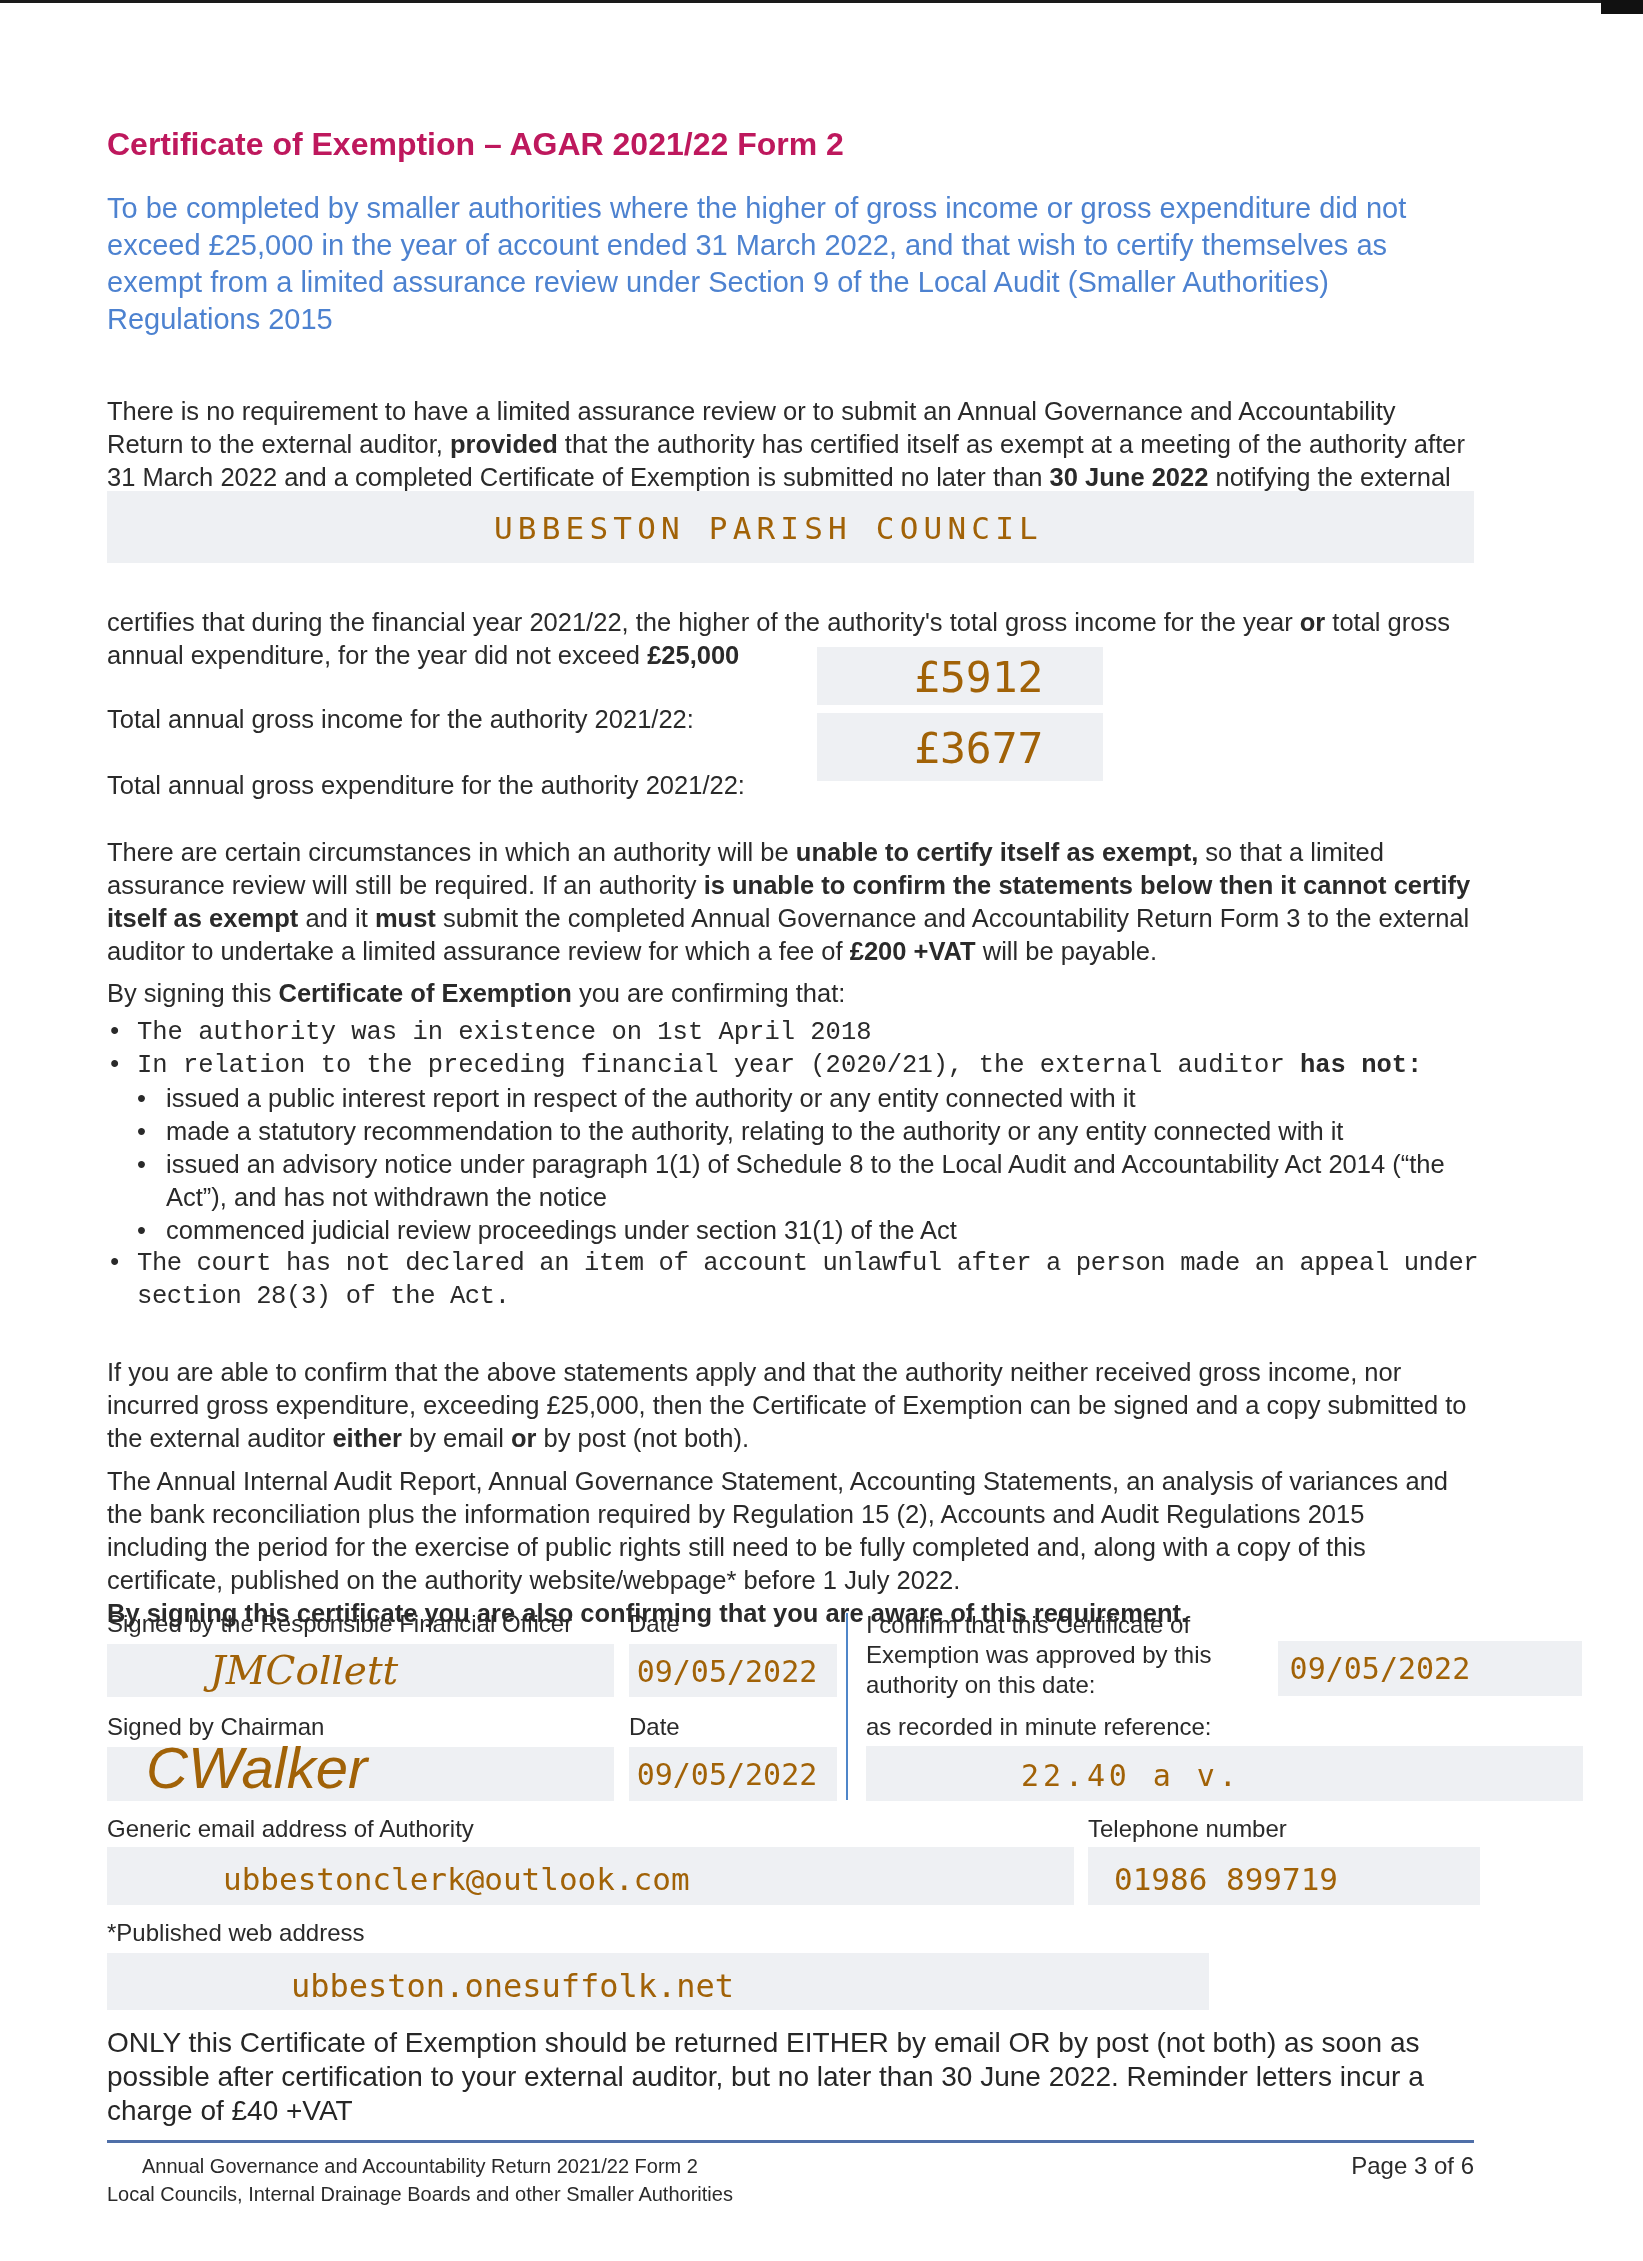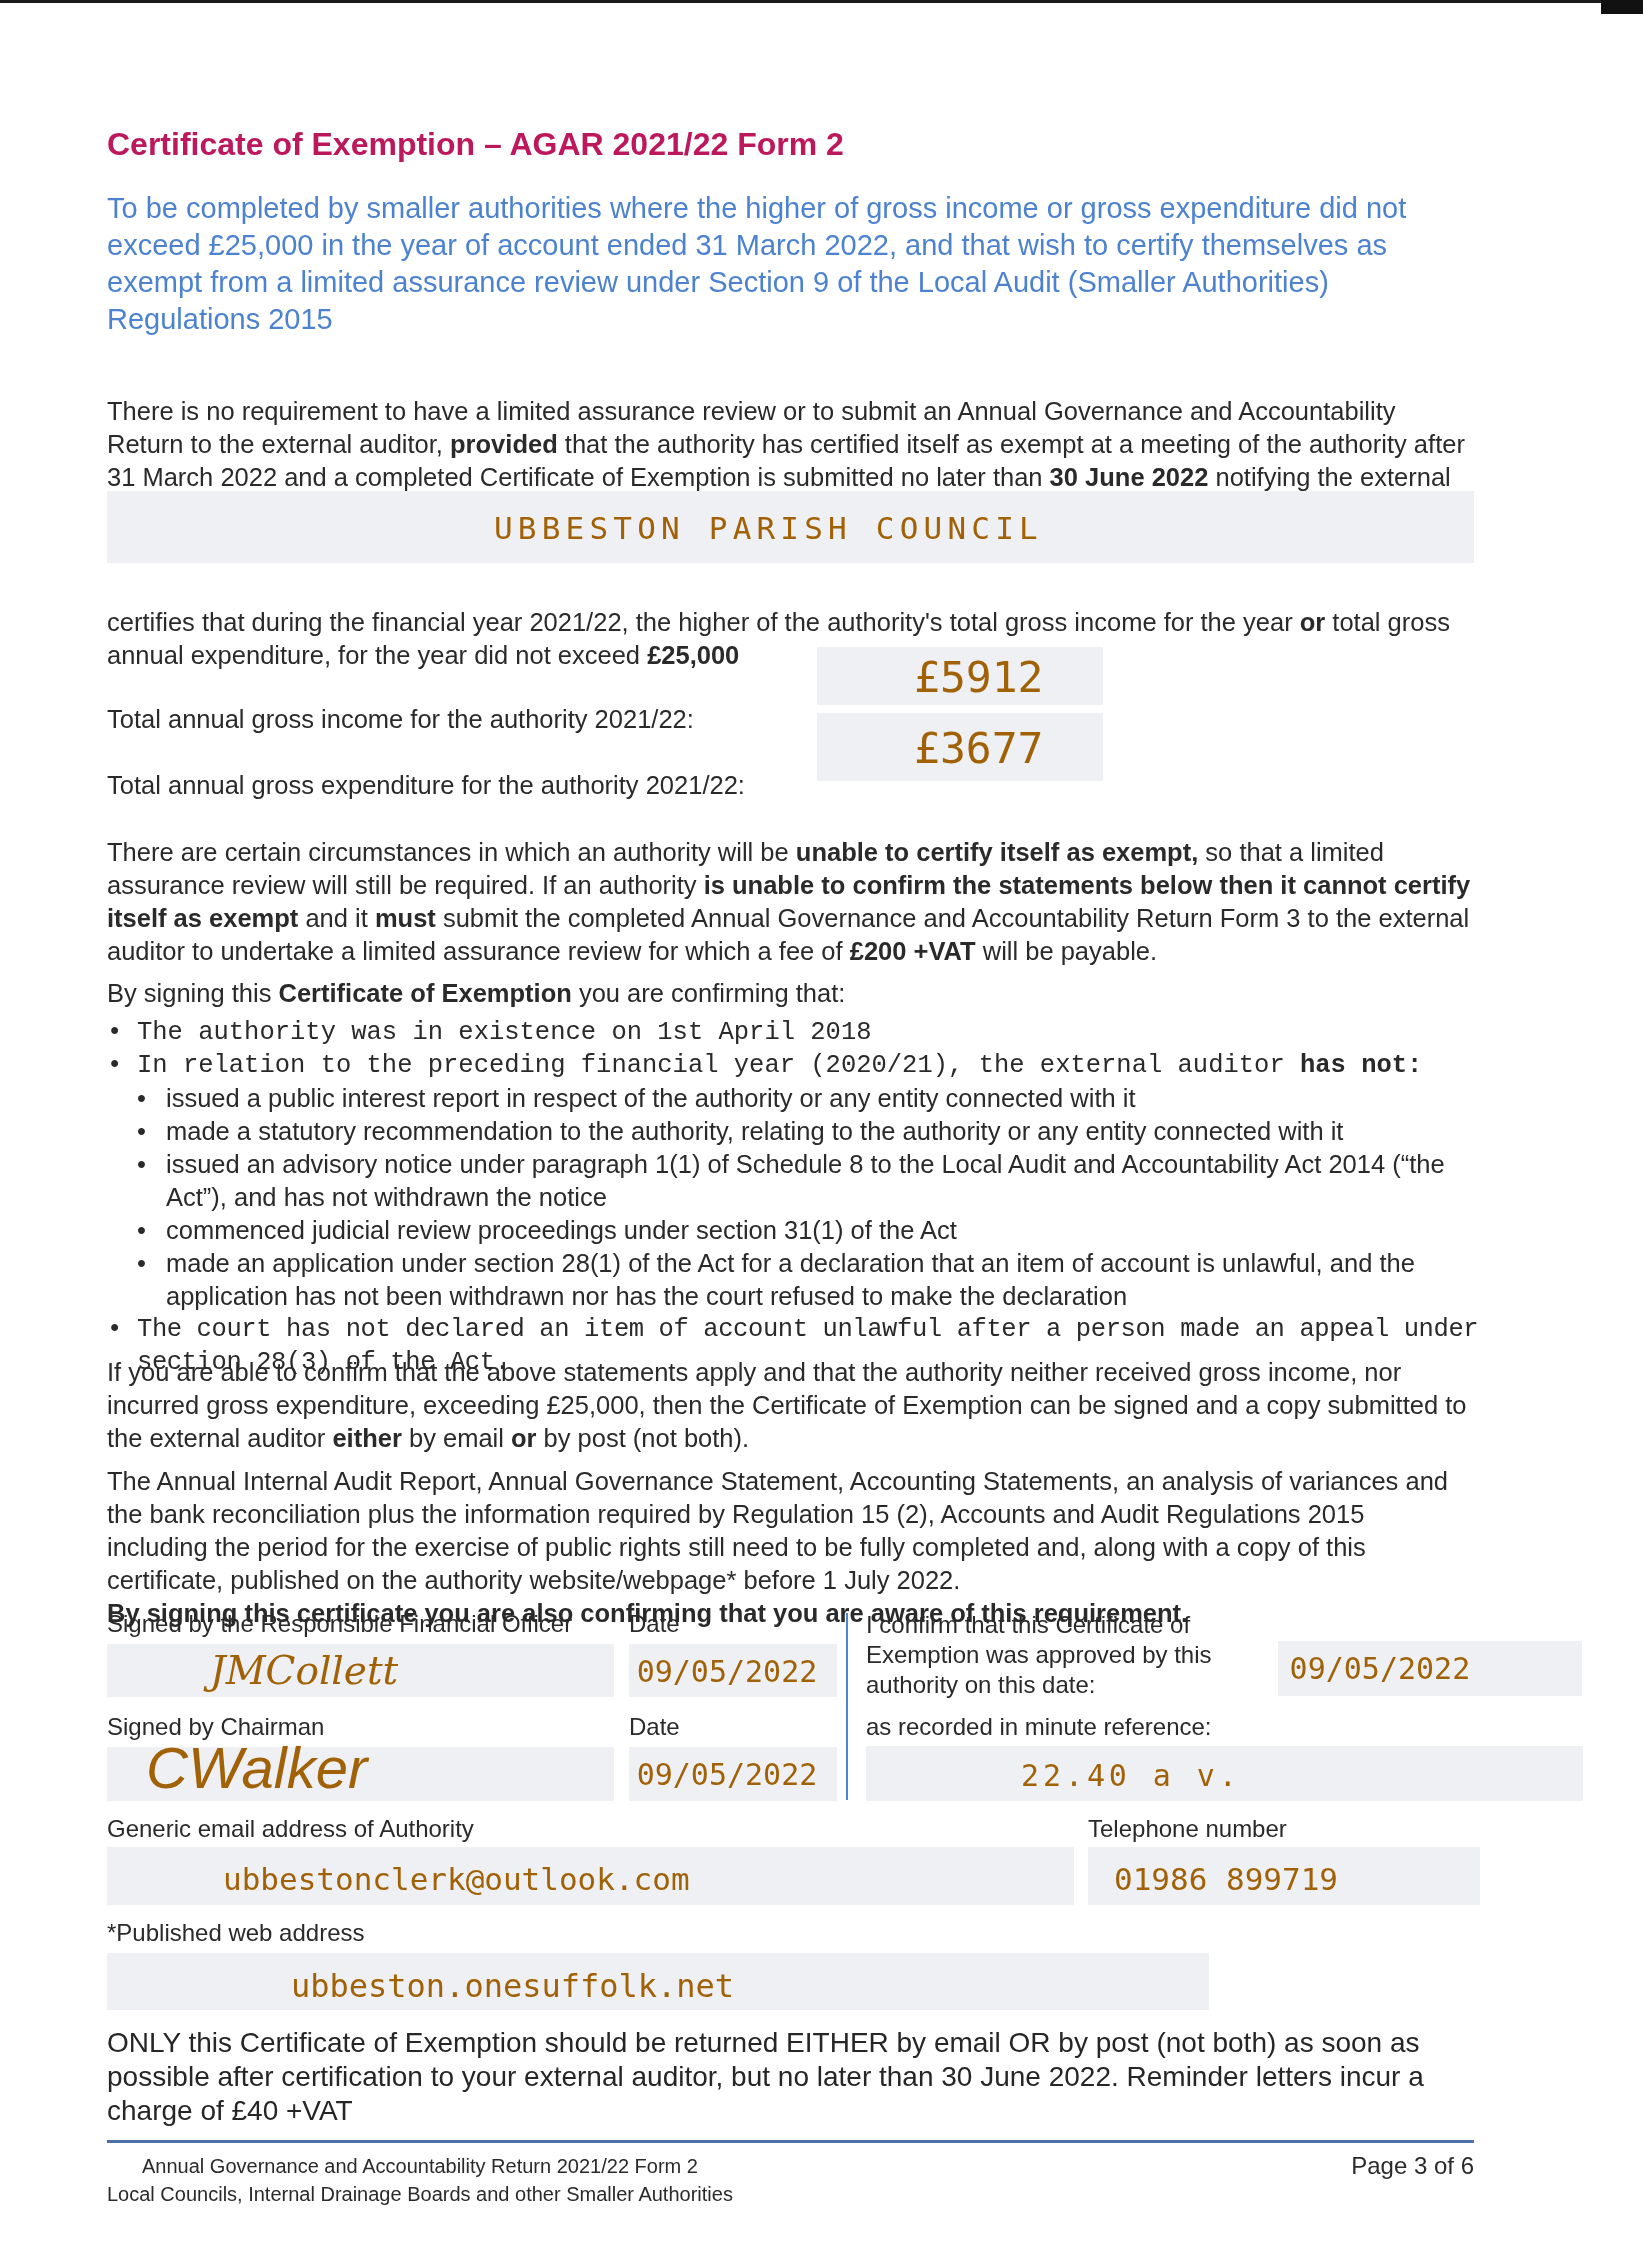--- a/index.html
+++ b/index.html
@@ -68,21 +68,20 @@
   <div class="abs para" style="top:977px;left:0;width:1373px;line-height:33px;">
     <ul class="l1">
       <li>The authority was in existence on 1st April 2018</li>
       <li><span>In relation to the preceding financial year (2020/21), the external auditor </span><span class="b">has not:</span></li>
     </ul>
     <ul class="l2">
       <li>issued a public interest report in respect of the authority or any entity connected with it</li>
       <li>made a statutory recommendation to the authority, relating to the authority or any entity connected with it</li>
       <li>issued an advisory notice under paragraph 1(1) of Schedule 8 to the Local Audit and Accountability Act 2014 (“the Act”), and has not withdrawn the notice</li>
       <li>commenced judicial review proceedings under section 31(1) of the Act</li>
-      <li>made an application under section 28(1) of the Act for a declaration that an item of account is unlawful, and the application has not been withdrawn nor has the court refused to make the declaration</li>
     </ul>
     <ul class="l1">
       <li style="letter-spacing:-0.4px;">The court has not declared an item of account unlawful after a person made an appeal under section 28(3) of the Act.</li>
     </ul>
   </div>
 
   <div class="abs para" style="top:1317px;left:0;width:1367px;">
     <span>If you are able to confirm that the above statements apply and that the authority neither received gross income, nor incurred gross expenditure, exceeding £25,000, then the Certificate of Exemption can be signed and a copy submitted to the external auditor </span><span class="b">either</span><span> by email </span><span class="b">or</span><span> by post (not both).</span>
   </div>
 

